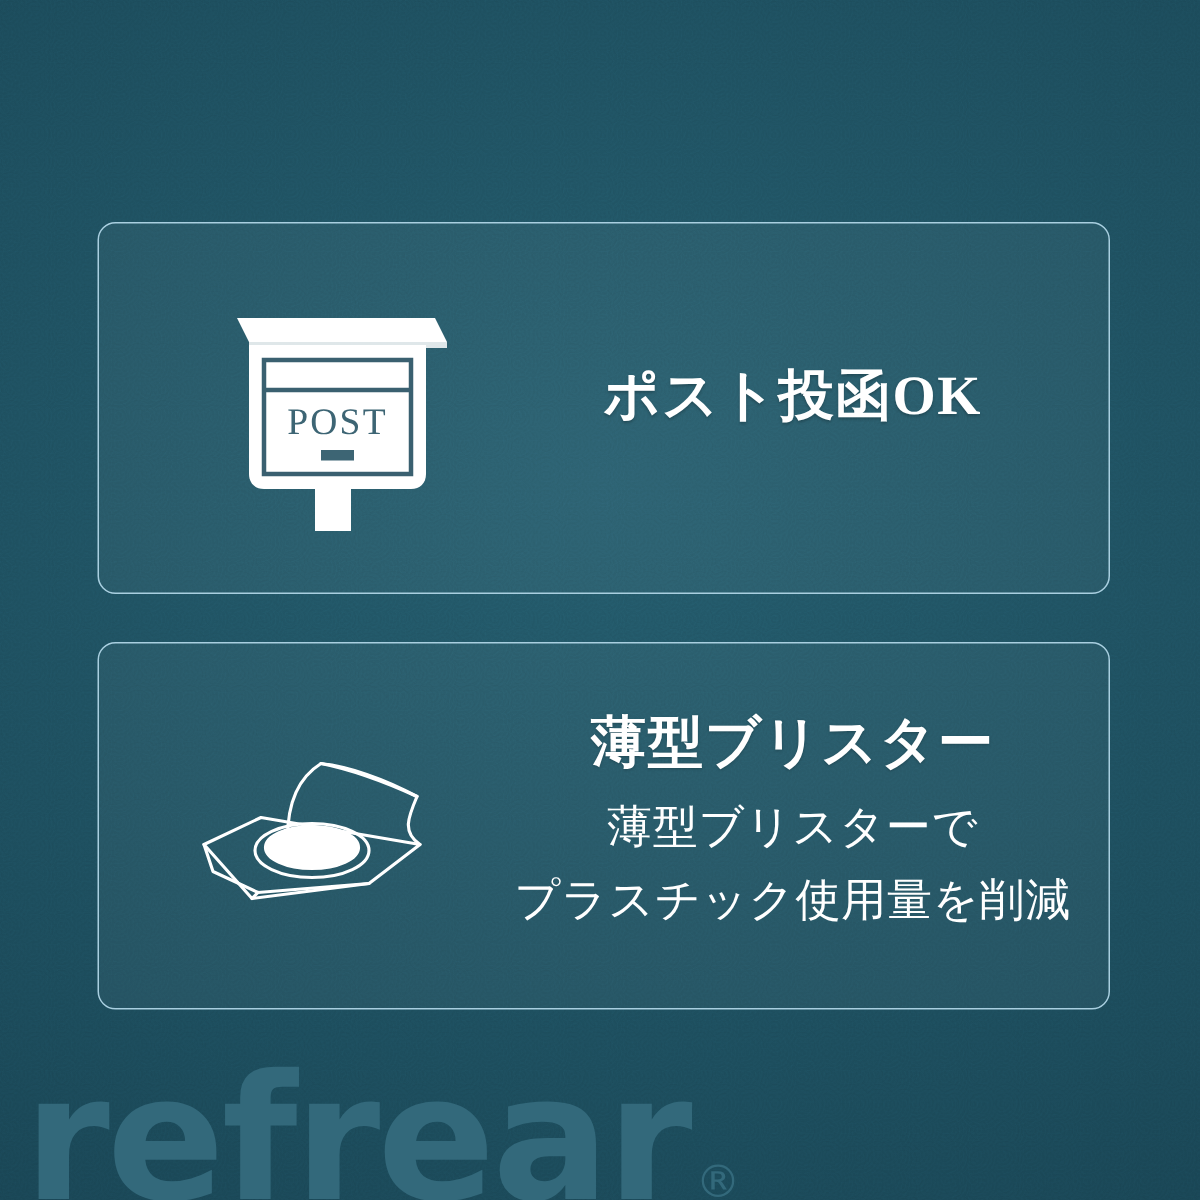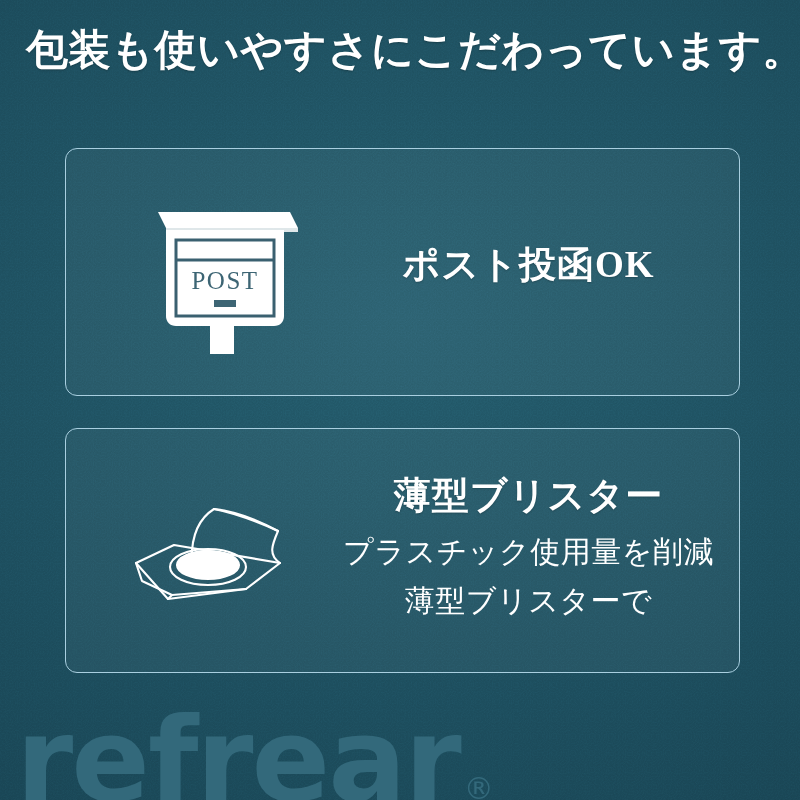--- a/index.html
+++ b/index.html
@@ -134,21 +134,20 @@
     line-height: 1;
   }
 </style>
 </head>
 <body>
 
 <div id="stage">
 
   <div id="grain"></div>
 
-  <div id="headline">包装も使いやすさにこだわっています。</div>
 
   <div class="card" id="card-1">
 
     <div class="card-icon">
       <svg width="150" height="168" viewBox="0 0 150 168" aria-hidden="true">
 
         <path d="M10 24 L142 24 L150 40 L18 40 Z" fill="#ffffff"></path>
 
         <path d="M18 40 L150 40 L150 44 L18 44 Z" fill="#ffffff" opacity=".85"></path>
 
@@ -188,22 +187,22 @@
           <ellipse cx="80" cy="96" rx="38" ry="18"></ellipse>
 
           <ellipse cx="80" cy="94" rx="31" ry="14" fill="#ffffff" stroke="#ffffff"></ellipse>
         </g>
       </svg>
     </div>
 
     <div class="card-text">
       <div class="card-title">薄型ブリスター</div>
       <div class="card-body">
+        <div>薄型ブリスターで</div>
         <div>プラスチック使用量を削減</div>
-        <div>薄型ブリスターで</div>
       </div>
     </div>
   </div>
 
   <div id="logo-wrap">
     <div id="logo-text">refrear</div>
     <div id="logo-reg">®</div>
   </div>
 
 </div>

